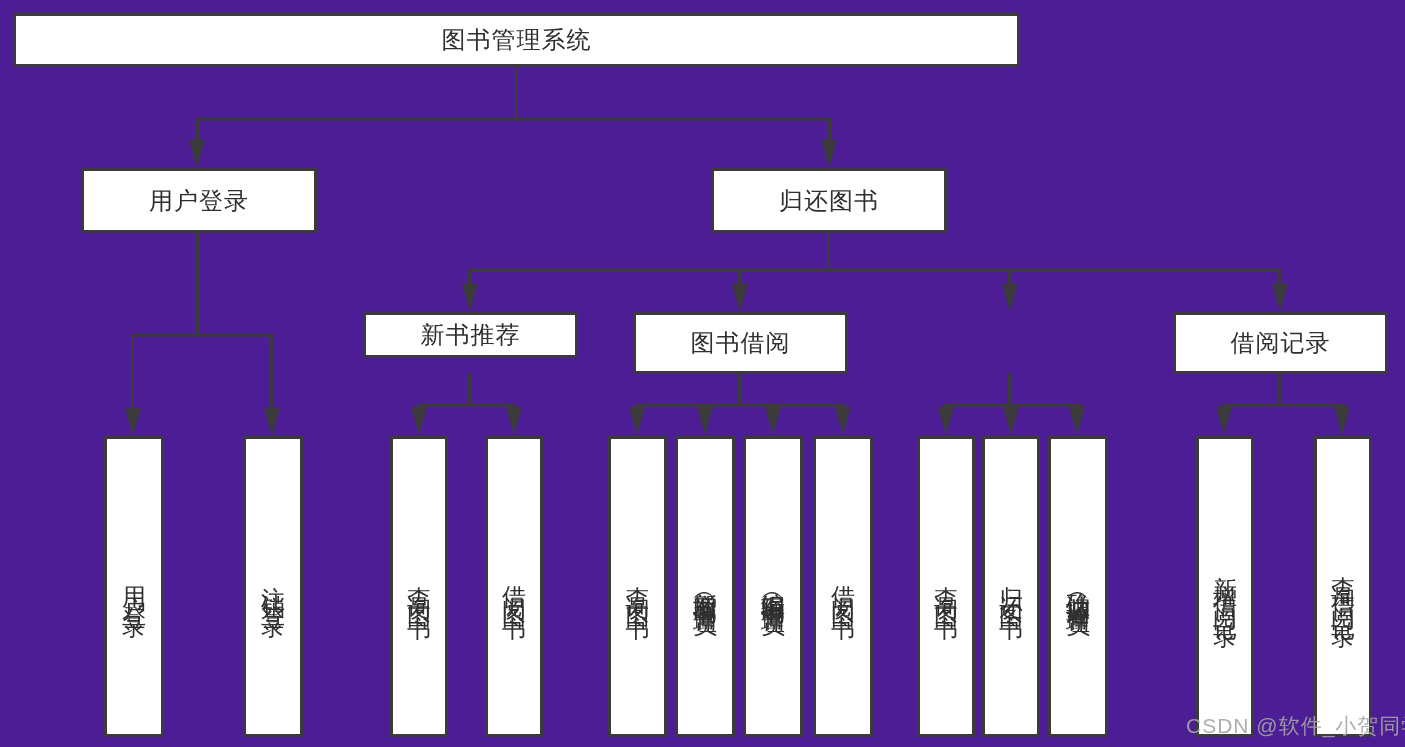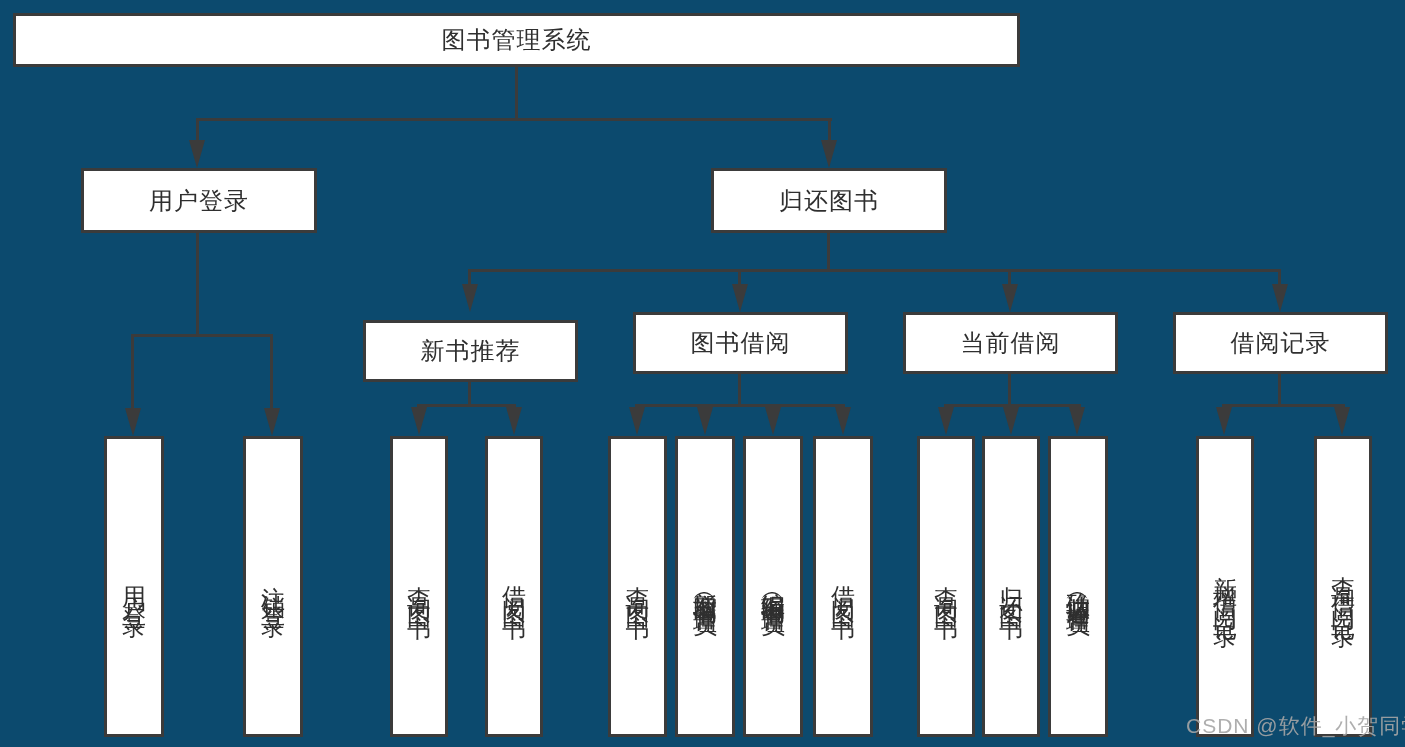--- a/index.html
+++ b/index.html
@@ -1,19 +1,19 @@
 <!DOCTYPE html>
 <html><head>
 <meta charset="utf-8">
 <style>
   html,body{margin:0;padding:0;background:#fff;}
   #canvas{
     position:relative;
     width:1405px;height:747px;
-    background:#0c4a6e;
+    background:#4c1d95;
     font-family:"Liberation Sans", sans-serif;
     overflow:hidden;
   }
   .box{
     position:absolute;
     box-sizing:border-box;
     border:3px solid #3b3b3b;
     background:#ffffff;
     display:flex;
     align-items:center;
@@ -116,28 +116,25 @@
     <span>图书管理系统</span>
   </div>
 
   <div class="box" style="left:81px;top:168px;width:236px;height:65px;">
     <span>用户登录</span>
   </div>
   <div class="box" style="left:711px;top:168px;width:236px;height:65px;">
     <span>归还图书</span>
   </div>
 
-  <div class="box" style="left:363px;top:320px;width:215px;height:62px;">
+  <div class="box" style="left:363px;top:312px;width:215px;height:46px;">
     <span>新书推荐</span>
   </div>
   <div class="box" style="left:633px;top:312px;width:215px;height:62px;">
     <span>图书借阅</span>
-  </div>
-  <div class="box" style="left:903px;top:312px;width:215px;height:62px;">
-    <span>当前借阅</span>
   </div>
   <div class="box" style="left:1173px;top:312px;width:215px;height:62px;">
     <span>借阅记录</span>
   </div>
 
   <div class="vbox" style="left:104px;top:436px;width:60px;height:301px;">
     <span class="vt">用户登录</span>
   </div>
   <div class="vbox" style="left:243px;top:436px;width:60px;height:301px;">
     <span class="vt">注销登录</span>

